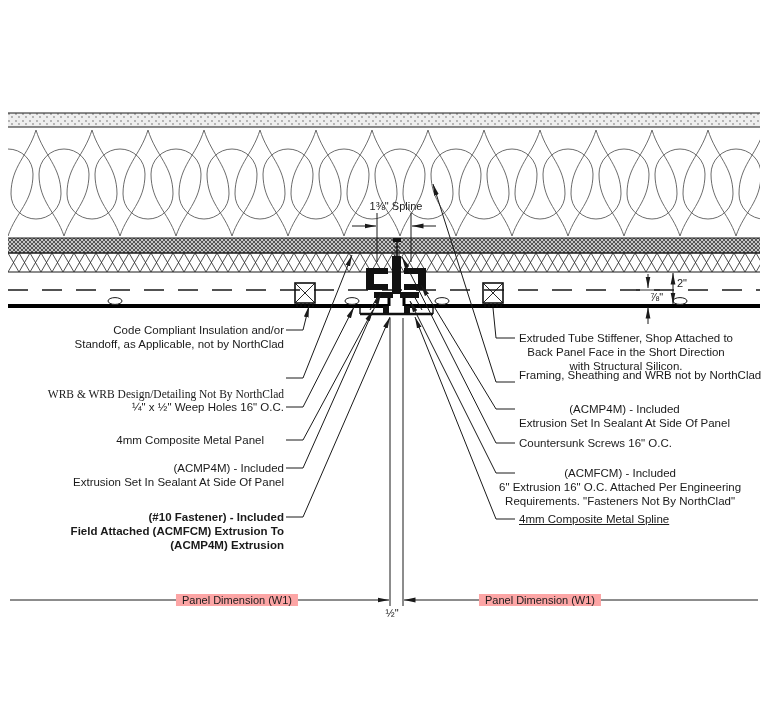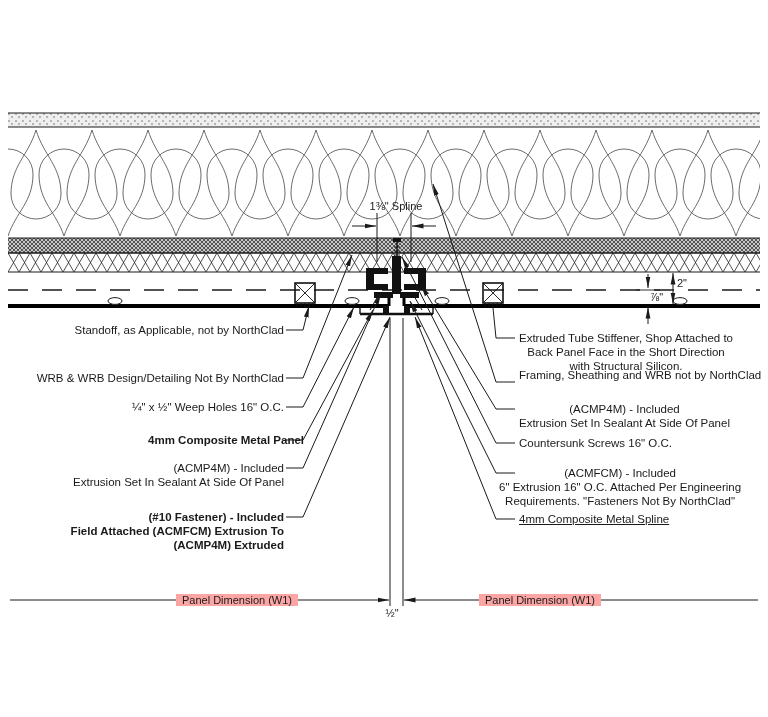--- a/index.html
+++ b/index.html
@@ -153,39 +153,40 @@
   </svg>
 
   <div class="dim center" style="left:396px;top:200px;">1⅜" Spline</div>
   <div class="dim" style="left:650px;top:291px;">⅞"</div>
   <div class="dim" style="left:677px;top:277px;">2"</div>
   <div class="dim bg center" style="left:237px;top:594px;">Panel Dimension (W1)</div>
   <div class="dim bg center" style="left:540px;top:594px;">Panel Dimension (W1)</div>
   <div class="dim center" style="left:392px;top:607px;">½"</div>
 
   <div class="lbl left" style="right:484px;top:323px;">
+    <div>Code Compliant Insulation and/or</div>
     <div>Standoff, as Applicable, not by NorthClad</div>
   </div>
-  <div class="lbl left" style="right:484px;top:371px;">
+  <div class="lbl left" style="right:484px;top:387px;font-family:Liberation Serif, serif;">
     <div>WRB &amp; WRB Design/Detailing Not By NorthClad</div>
   </div>
   <div class="lbl left" style="right:484px;top:400px;">
     <div>¼" x ½" Weep Holes 16" O.C.</div>
   </div>
-  <div class="lbl left" style="right:464px;top:433px;font-weight:bold;">
+  <div class="lbl left" style="right:504px;top:433px;">
     <div>4mm Composite Metal Panel</div>
   </div>
   <div class="lbl left" style="right:484px;top:461px;">
     <div>(ACMP4M) - Included</div>
     <div>Extrusion Set In Sealant At Side Of Panel</div>
   </div>
   <div class="lbl left" style="right:484px;top:510px;font-weight:bold;">
     <div>(#10 Fastener) - Included</div>
     <div>Field Attached (ACMFCM) Extrusion To</div>
-    <div>(ACMP4M) Extruded</div>
+    <div>(ACMP4M) Extrusion</div>
   </div>
 
   <div class="lbl right" style="left:519px;top:331px;">
     <div>Extruded Tube Stiffener, Shop Attached to</div>
     <div>Back Panel Face in the Short Direction</div>
     <div>with Structural Silicon.</div>
   </div>
   <div class="lbl right" style="left:519px;top:368px;">
     <div>Framing, Sheathing and WRB not by NorthClad</div>
   </div>

